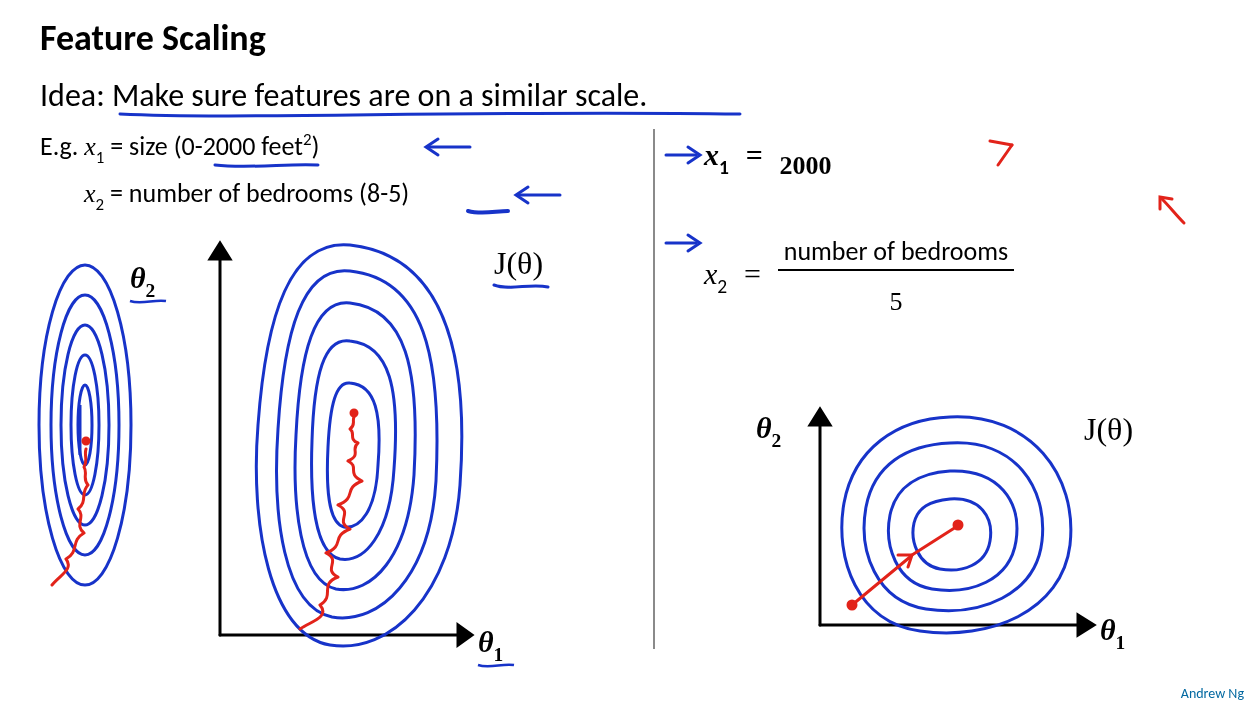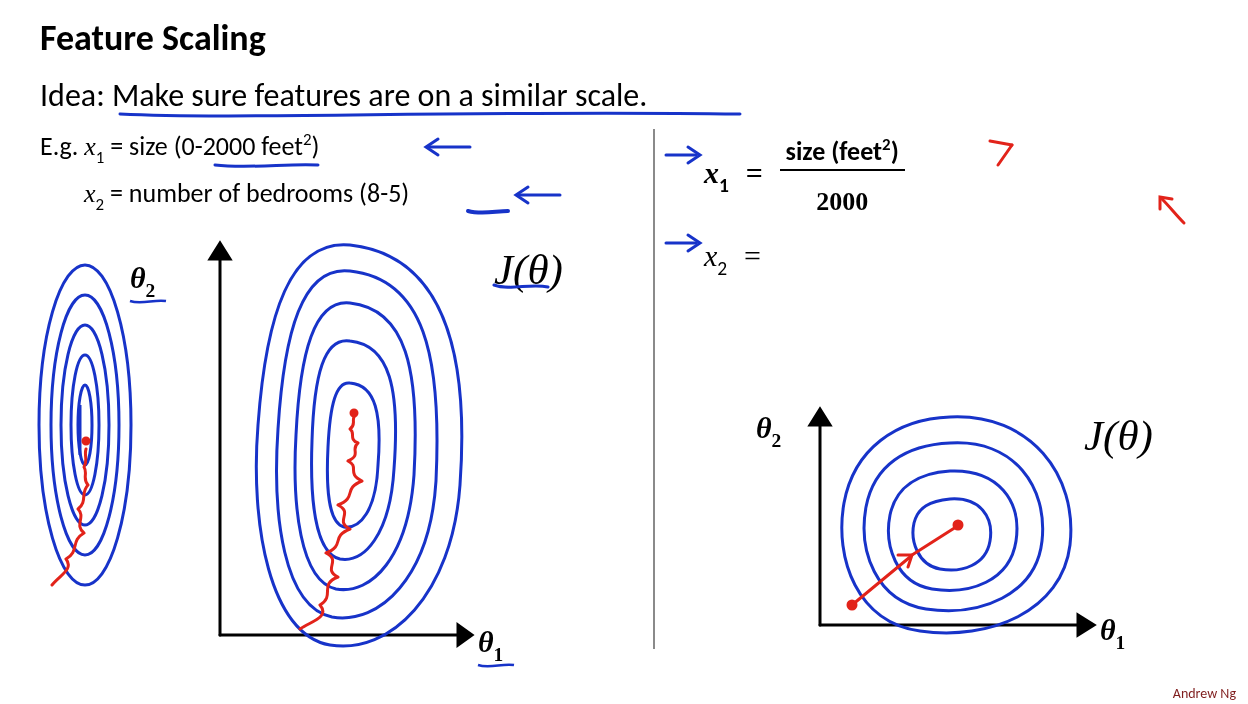--- a/index.html
+++ b/index.html
@@ -73,35 +73,34 @@
     border-bottom: 2px solid #000;
     font-size: 26px;
   }
   .frac .den {
     display: block;
     padding-top: 16px;
     font-size: 26px;
   }
   .jtheta {
     font-family: "Times New Roman", serif;
-    font-style: italic;
-    font-size: 43px;
+    font-size: 32px;
   }
   .axislbl {
     font-family: "Times New Roman", serif;
     font-style: italic;
     font-size: 30px;
     font-weight: bold;
   }
   .attrib {
     position: absolute;
-    right: 12px;
+    right: 4px;
     bottom: 2px;
     font-size: 14px;
-    color: #7f1d1d;
+    color: #0369a1;
   }
   svg { position: absolute; }
 </style>
 </head>
 <body>
 
 <div class="slide">
 
   <div class="title">Feature Scaling</div>
 
@@ -196,39 +195,42 @@
       <g stroke="#e2231a" stroke-width="3" fill="none" stroke-linecap="round" stroke-linejoin="round">
         <path d="M22 330 C 30 320, 44 314, 36 304 C 50 296, 40 286, 54 278 C 44 270, 56 262, 48 254 C 58 246, 50 238, 58 230 C 52 224, 58 218, 54 212 C 58 206, 54 200, 56 194"></path>
         <circle cx="56" cy="186" r="3" fill="#e2231a"></circle>
       </g>
     </svg>
 
     <div class="eg" style="left:664px; top:20px; font-size:30px;font-weight:bold;">
       <span class="mathit">x</span><sub class="msub">1</sub>
       <span class="mathrm" style="padding:0 10px;">=</span>
       <span class="frac">
-        <span class="num"><span>size (feet</span><sup class="msup">2</sup><span>)</span></span>
         <span class="den mathrm">2000</span>
       </span>
     </div>
 
     <svg style="left:620px; top:18px;" width="500" height="60">
       <g stroke="#1733c9" stroke-width="3" fill="none" stroke-linecap="round">
         <path d="M6 22 C 18 22, 26 22, 36 22"></path>
         <path d="M28 14 L40 22 L28 30"></path>
       </g>
       <g stroke="#e2231a" stroke-width="3" fill="none" stroke-linecap="round">
         <path d="M338 32 L352 12"></path>
         <path d="M352 12 L330 8"></path>
       </g>
     </svg>
 
     <div class="eg" style="left:664px; top:122px; font-size:30px;">
       <span class="mathit">x</span><sub class="msub">2</sub>
       <span class="mathrm" style="padding:0 10px;">=</span>
+      <span class="frac">
+        <span class="num">number of bedrooms</span>
+        <span class="den mathrm">5</span>
+      </span>
     </div>
     <svg style="left:620px; top:70px;" width="560" height="80">
       <g stroke="#1733c9" stroke-width="3" fill="none" stroke-linecap="round">
         <path d="M6 58 C 18 58, 26 58, 36 58"></path>
         <path d="M28 50 L40 58 L28 66"></path>
       </g>
       <g stroke="#e2231a" stroke-width="3" fill="none" stroke-linecap="round">
         <path d="M524 38 C 516 30, 510 22, 502 14"></path>
         <path d="M500 24 L500 12 L512 14"></path>
       </g>

